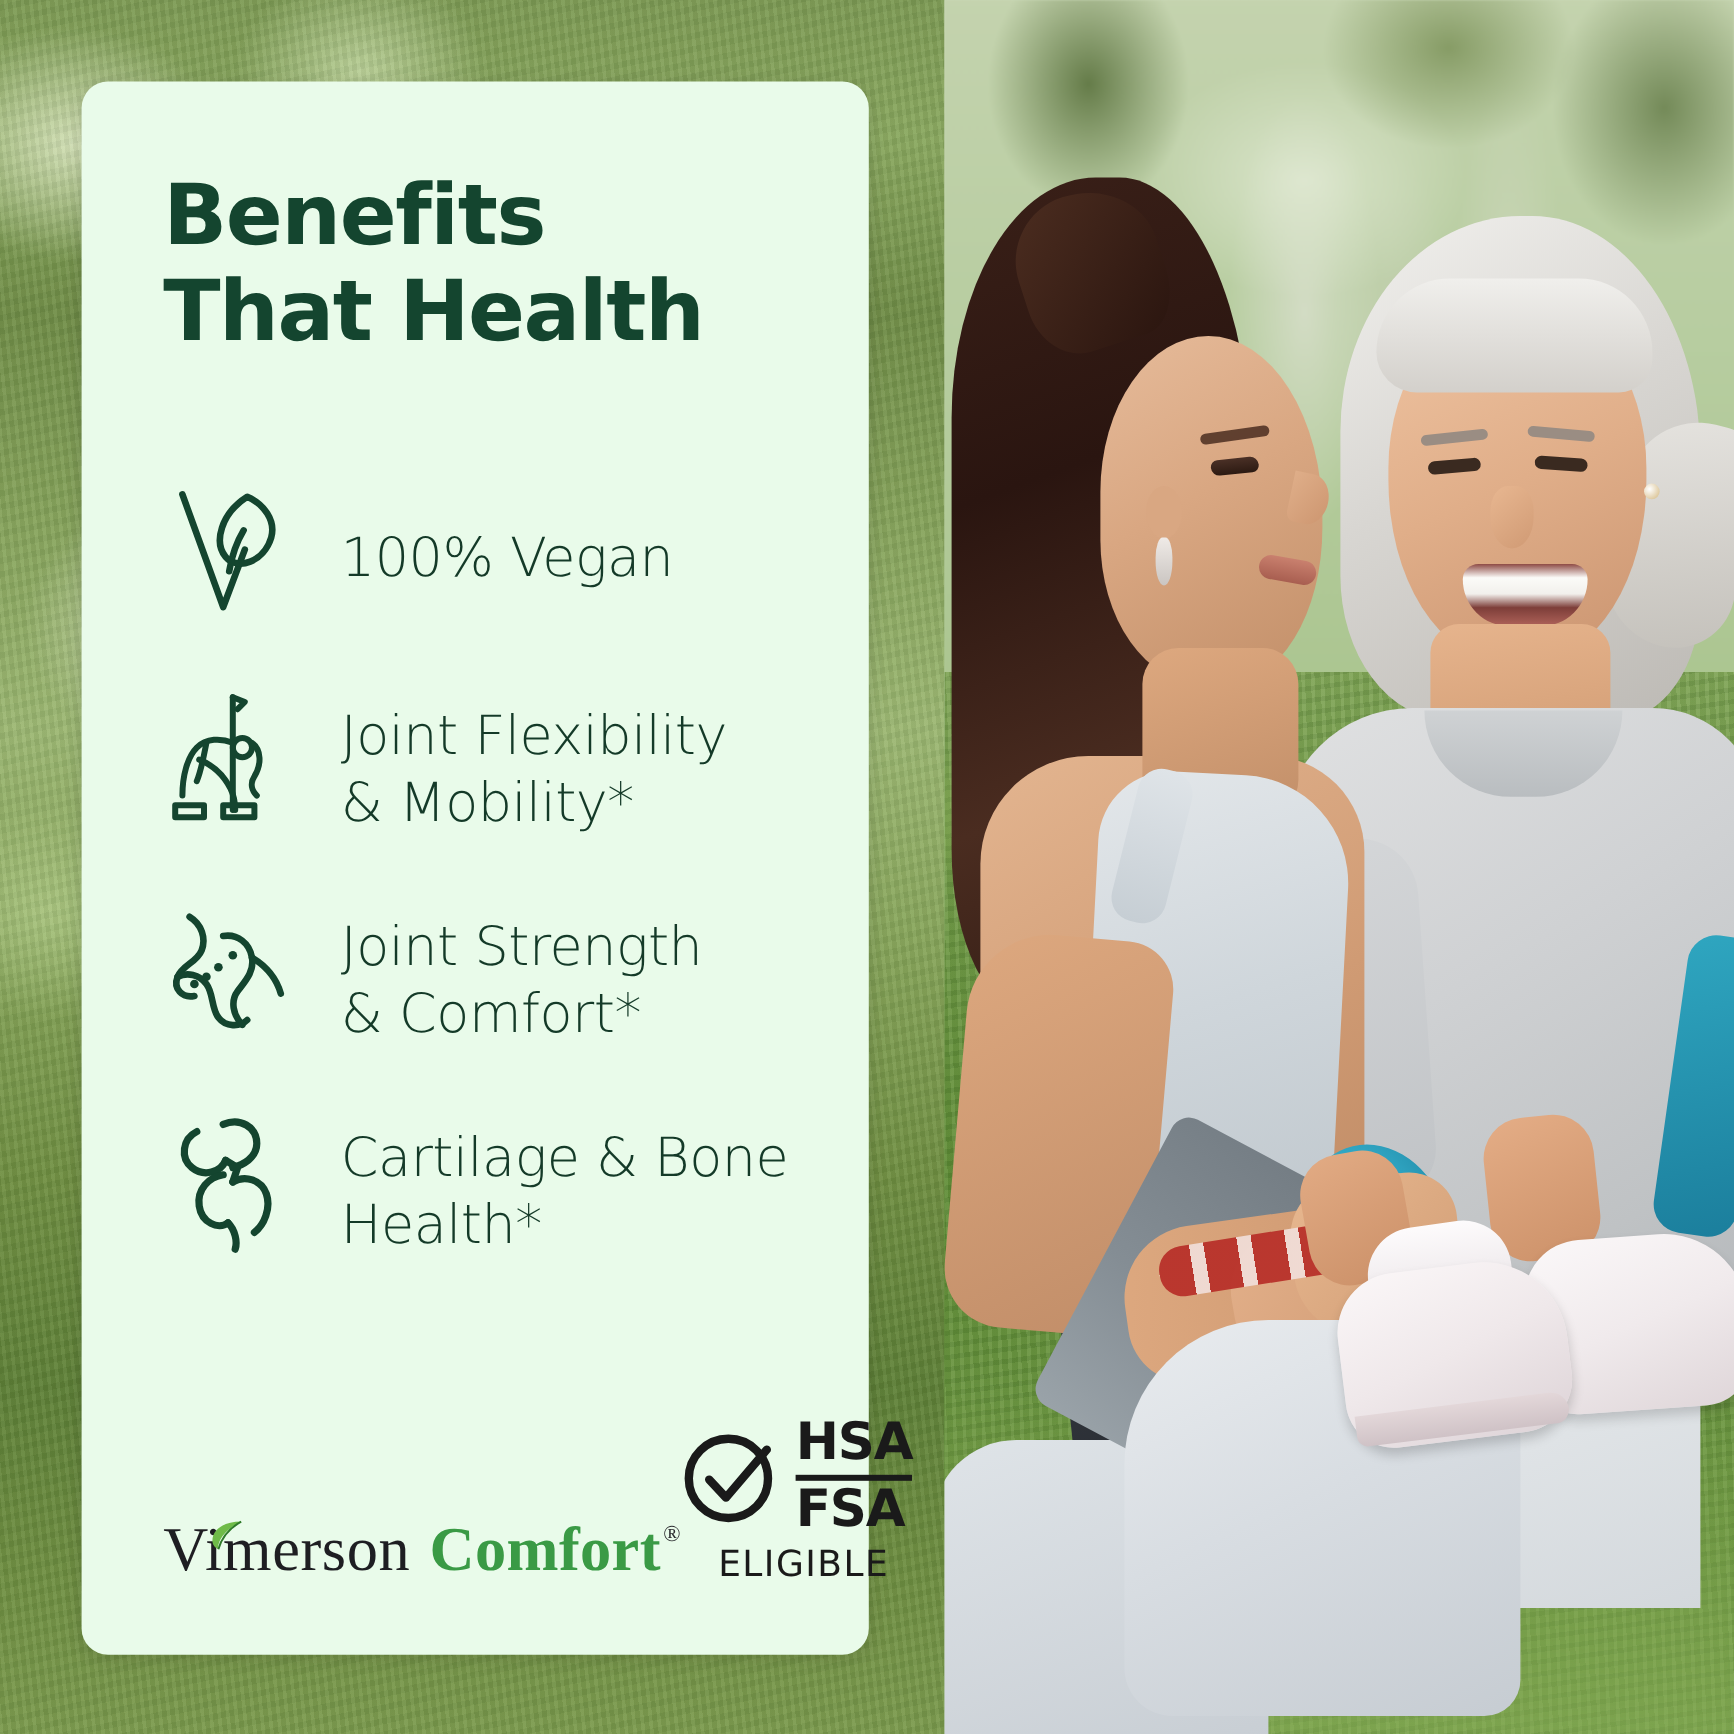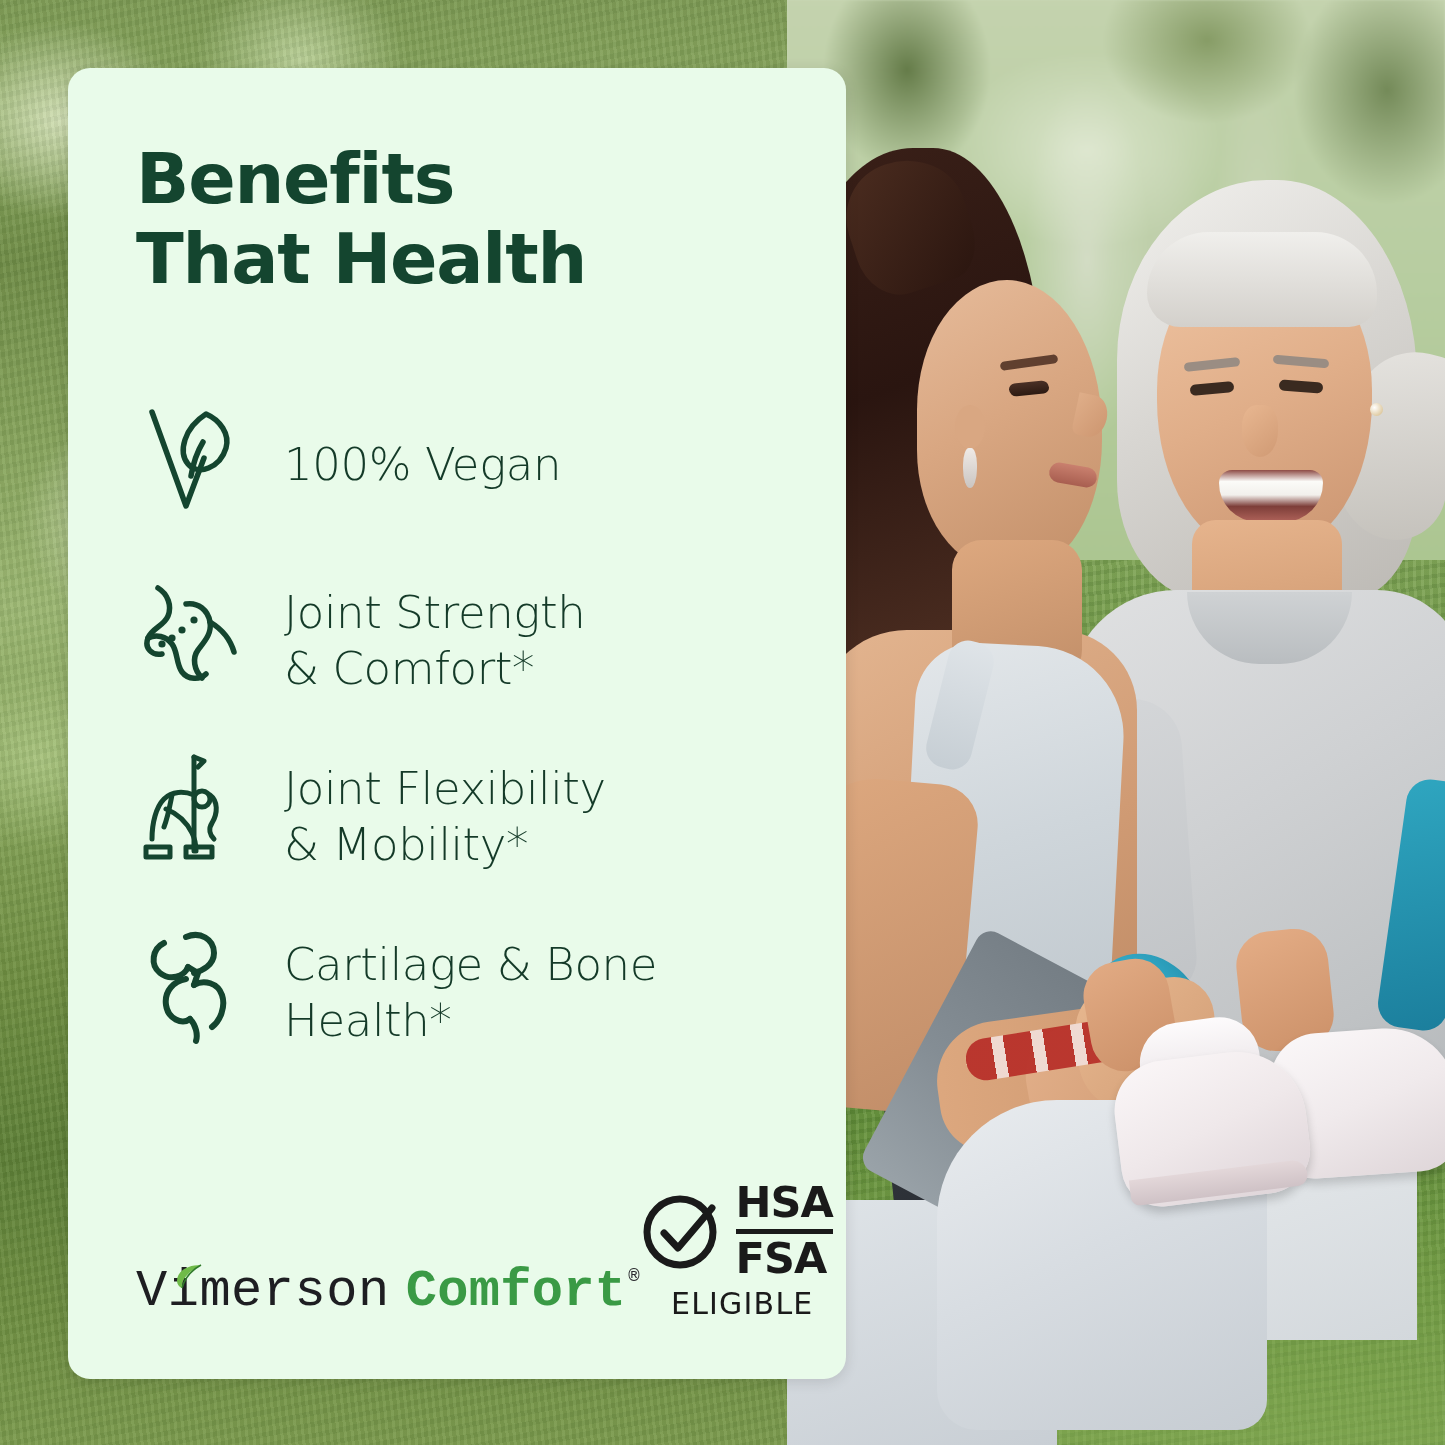--- a/index.html
+++ b/index.html
@@ -222,21 +222,21 @@
   .ankle2 { position:absolute; left:452px; top:930px; width:92px; height:120px;
     background: linear-gradient(160deg,#e4ad86,#cc9169); border-radius: 34px; transform: rotate(-6deg); }
   .redband { position:absolute; left:178px; top:1025px; width:210px; height:42px;
     background: repeating-linear-gradient(90deg, #b8312a 0 28px, #f0dcd6 28px 40px);
     border-radius: 20px; transform: rotate(-9deg); opacity:.95; }
 
   
   .card {
     position: absolute;
     left: 68px; top: 68px;
-    width: 778px; height: 1311px;
+    width: 656px; height: 1311px;
     background: #e9fbea;
     border-radius: 22px;
     box-shadow: 0 3px 14px rgba(0,0,0,.12);
     padding: 72px 29px 0 68px;
   }
 
   .headline {
     font-family: "DejaVu Sans", sans-serif;
     font-weight: 700;
     font-size: 70px;
@@ -276,21 +276,21 @@
     left: 68px; right: 46px;
     bottom: 58px;
     display: flex;
     align-items: flex-end;
     justify-content: space-between;
   }
 
   .logo {
     display: flex;
     align-items: baseline;
-    font-family: Liberation Mono, monospace;
+    font-family: Liberation Serif, serif;
     font-size: 52px;
     position: relative;
     white-space: nowrap;
   }
   .logo-vimerson { color: #1e1e22; font-weight: 400; letter-spacing: .5px; }
   .logo-health { color: #3a9a45; font-weight: 700; margin-left: 16px; letter-spacing: .3px; }
   .logo-reg { color: #2a2a2e; font-size: 19px; vertical-align: super; margin-left: 2px; position:relative; top:-24px; }
   .logo-leaf {
     position: absolute;
     left: 38px; top: -16px;
@@ -398,51 +398,51 @@
             <path d="M8 10 L42 104 L60 56"></path>
             <path d="M62 12 C40 26 34 50 44 62 C54 74 76 66 82 46 C86 32 76 18 62 12 Z"></path>
             <path d="M59 40 C53 50 49 62 47 74"></path>
           </svg>
         </span>
         <span class="benefit-text">100% Vegan</span>
       </div>
 
       <div class="benefit">
         <span class="benefit-icon">
-          <svg width="100" height="100" viewBox="0 0 100 100" fill="none" stroke="#14452f" stroke-width="5.5" stroke-linecap="round" stroke-linejoin="round">
-            <path d="M16 4 C26 10 30 22 26 32 C22 42 10 44 6 54 C2 64 10 72 20 70"></path>
-            <path d="M6 54 C14 50 24 52 30 60 C36 68 34 80 40 88 C46 96 58 96 64 90"></path>
-            <path d="M44 20 C56 18 66 26 68 38 C70 50 62 58 56 66 C50 74 52 86 60 94"></path>
-            <path d="M68 38 C78 44 88 54 92 68"></path>
-            <circle cx="52" cy="36" r="3.6" fill="#14452f" stroke="none"></circle>
-            <circle cx="40" cy="46" r="3.6" fill="#14452f" stroke="none"></circle>
-            <circle cx="30" cy="54" r="3.6" fill="#14452f" stroke="none"></circle>
-            <circle cx="20" cy="60" r="3.6" fill="#14452f" stroke="none"></circle>
-          </svg>
-        </span>
-        <span class="benefit-text">Joint Strength
-&amp; Comfort*</span>
-      </div>
-
-      <div class="benefit">
-        <span class="benefit-icon">
           <svg width="100" height="118" viewBox="0 0 100 118" fill="none" stroke="#14452f" stroke-width="5" stroke-linecap="round" stroke-linejoin="round">
             <path d="M52 6 L52 100"></path>
             <path d="M52 6 L62 10 L56 16"></path>
             <circle cx="60" cy="48" r="8"></circle>
             <path d="M68 44 C76 50 76 62 70 72 C66 78 68 84 72 88"></path>
             <path d="M52 44 C42 40 30 40 22 48 C14 56 10 72 10 88"></path>
             <path d="M30 44 C28 54 26 66 22 76"></path>
             <path d="M24 58 C34 62 44 70 50 82 C54 90 54 96 54 100"></path>
             <path d="M4 96 L28 96 L28 106 L4 106 Z"></path>
             <path d="M44 96 L70 96 L70 106 L44 106 Z"></path>
           </svg>
         </span>
         <span class="benefit-text">Joint Flexibility
 &amp; Mobility*</span>
+      </div>
+
+      <div class="benefit">
+        <span class="benefit-icon">
+          <svg width="100" height="100" viewBox="0 0 100 100" fill="none" stroke="#14452f" stroke-width="5.5" stroke-linecap="round" stroke-linejoin="round">
+            <path d="M16 4 C26 10 30 22 26 32 C22 42 10 44 6 54 C2 64 10 72 20 70"></path>
+            <path d="M6 54 C14 50 24 52 30 60 C36 68 34 80 40 88 C46 96 58 96 64 90"></path>
+            <path d="M44 20 C56 18 66 26 68 38 C70 50 62 58 56 66 C50 74 52 86 60 94"></path>
+            <path d="M68 38 C78 44 88 54 92 68"></path>
+            <circle cx="52" cy="36" r="3.6" fill="#14452f" stroke="none"></circle>
+            <circle cx="40" cy="46" r="3.6" fill="#14452f" stroke="none"></circle>
+            <circle cx="30" cy="54" r="3.6" fill="#14452f" stroke="none"></circle>
+            <circle cx="20" cy="60" r="3.6" fill="#14452f" stroke="none"></circle>
+          </svg>
+        </span>
+        <span class="benefit-text">Joint Strength
+&amp; Comfort*</span>
       </div>
 
       <div class="benefit">
         <span class="benefit-icon">
           <svg width="100" height="118" viewBox="0 0 100 118" fill="none" stroke="#14452f" stroke-width="6" stroke-linecap="round" stroke-linejoin="round">
             <path d="M22 16 C10 22 8 38 18 46 C28 54 42 50 46 40"></path>
             <path d="M46 40 L56 46 L52 58"></path>
             <path d="M44 10 C58 4 72 12 72 26 C72 38 60 44 52 46"></path>
             <path d="M52 58 C62 52 76 56 80 68 C84 80 78 94 70 100"></path>
             <path d="M44 52 C32 54 22 64 24 78 C26 92 40 98 48 92"></path>

